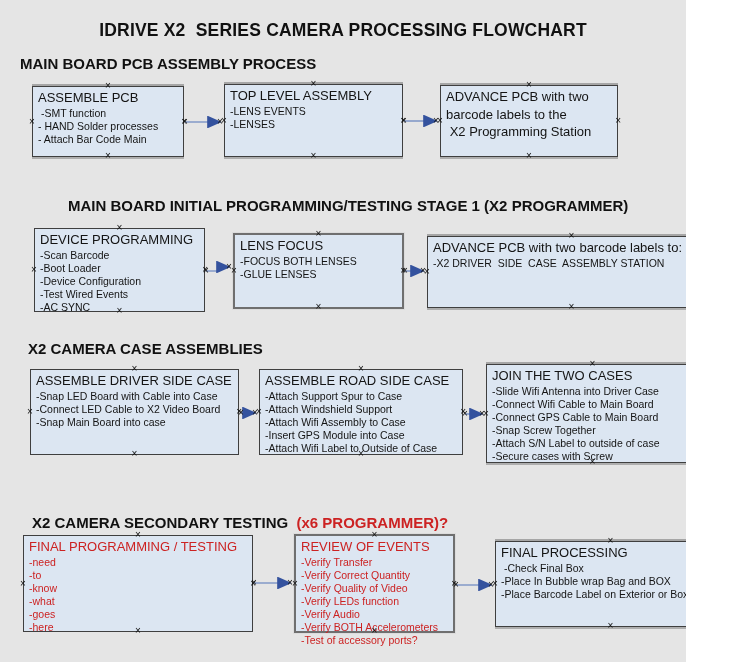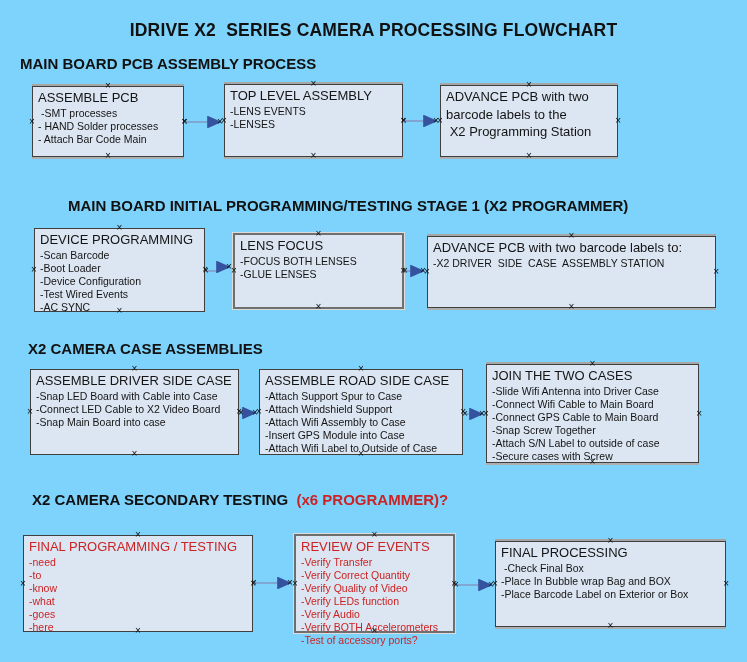--- a/index.html
+++ b/index.html
@@ -1,17 +1,17 @@
 <!DOCTYPE html>
 <html><head>
 <meta charset="utf-8">
 <style>
   html,body{margin:0;padding:0;background:#ffffff;}
   body{width:747px;height:662px;font-family:"Liberation Sans",sans-serif;}
-  #canvas{position:relative;width:747px;height:662px;background:#7dd3fc;overflow:hidden;}
+  #canvas{position:relative;width:686px;height:662px;background:#e5e5e5;overflow:hidden;}
   .page-title{position:absolute;top:20px;left:0;width:100%;text-align:center;
     font-size:17.5px;font-weight:bold;color:#111;letter-spacing:.2px;white-space:pre;}
   .heading{position:absolute;font-size:15px;font-weight:bold;color:#111;white-space:pre;}
   .box{position:absolute;border:1px solid #3f3f3f;box-sizing:border-box;
     padding:2px 4px 0 5px;color:#141414;z-index:1;}
   .box.shadow{box-shadow:0 -2px 0 #a6a6a6,0 2px 0 #aeaeae;}
   .box.thick{border:2px solid #6f6f6f;box-shadow:0 0 0 1px #dcdcdc;}
   .box-title{font-size:13px;font-weight:normal;line-height:1.35;white-space:pre-wrap;}
   .box-item{font-size:10.5px;line-height:13px;white-space:pre;}
   .handle{position:absolute;font-size:10px;line-height:8px;color:#111;z-index:4;}
@@ -23,21 +23,21 @@
   .svg-handle{font-size:10px;fill:#111;font-family:"Liberation Sans",sans-serif;}
 </style>
 </head>
 <body>
 
 <div id="canvas">
   <div class="page-title">IDRIVE X2  SERIES CAMERA PROCESSING FLOWCHART</div>
 <div class="heading" style="left: 20px; top: 55px;"><span>MAIN BOARD PCB ASSEMBLY PROCESS</span></div>
     <div class="box shadow" style="left: 32px; top: 86px; width: 152px; height: 71px; background: rgb(220, 230, 242);">
       <div class="box-title">ASSEMBLE PCB</div>
-      <div class="box-item"> -SMT processes</div>
+      <div class="box-item"> -SMT function</div>
       <div class="box-item">- HAND Solder processes</div>
       <div class="box-item">- Attach Bar Code Main</div>
       <span class="handle top">×</span>
       <span class="handle bottom">×</span>
       <span class="handle left">×</span>
       <span class="handle right">×</span>
     </div>
     <div class="box shadow" style="left: 224px; top: 84px; width: 179px; height: 73px; background: rgb(220, 230, 242);">
       <div class="box-title">TOP LEVEL ASSEMBLY</div>
       <div class="box-item">-LENS EVENTS</div>
@@ -115,21 +115,21 @@
       <div class="box-item">-Connect Wifi Cable to Main Board</div>
       <div class="box-item">-Connect GPS Cable to Main Board</div>
       <div class="box-item">-Snap Screw Together</div>
       <div class="box-item">-Attach S/N Label to outside of case</div>
       <div class="box-item">-Secure cases with Screw</div>
       <span class="handle top">×</span>
       <span class="handle bottom">×</span>
       <span class="handle left">×</span>
       <span class="handle right">×</span>
     </div>
-    <div class="heading" style="left: 32px; top: 491px;"><span>X2 CAMERA SECONDARY TESTING  </span><span style="color: rgb(204, 34, 34);">(x6 PROGRAMMER)?</span></div>
+    <div class="heading" style="left: 32px; top: 514px;"><span>X2 CAMERA SECONDARY TESTING  </span><span style="color: rgb(204, 34, 34);">(x6 PROGRAMMER)?</span></div>
     <div class="box plain" style="left: 23px; top: 535px; width: 230px; height: 97px; background: rgb(220, 230, 242); color: rgb(204, 34, 34);">
       <div class="box-title">FINAL PROGRAMMING / TESTING</div>
       <div class="box-item">-need</div>
       <div class="box-item">-to</div>
       <div class="box-item">-know</div>
       <div class="box-item">-what</div>
       <div class="box-item">-goes</div>
       <div class="box-item">-here</div>
       <span class="handle top">×</span>
       <span class="handle bottom">×</span>

